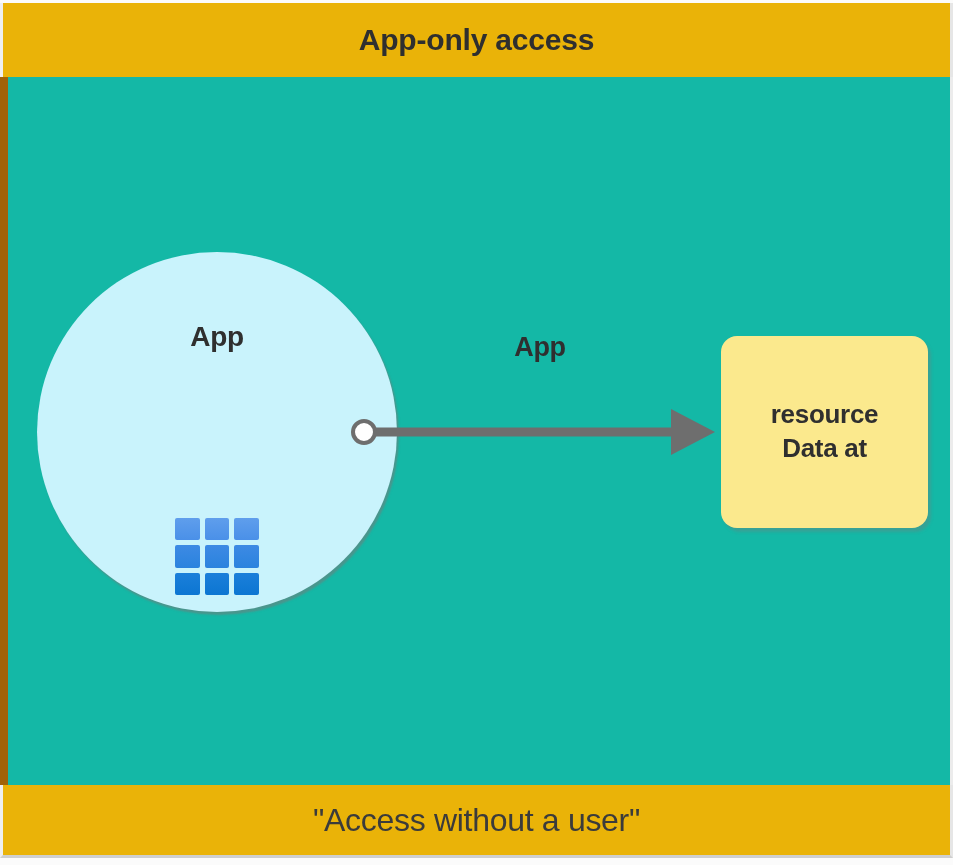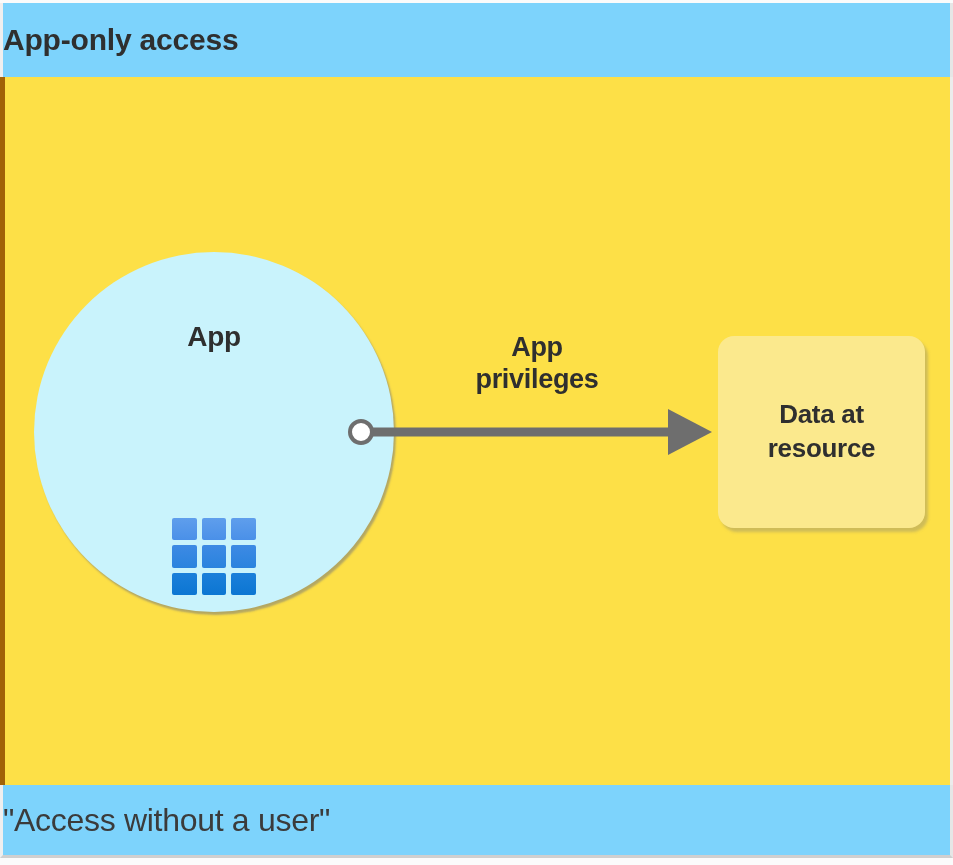--- a/index.html
+++ b/index.html
@@ -17,24 +17,24 @@
     background: #fbfbfb;
     overflow: hidden;
     box-sizing: border-box;
   }
 
   
   .band {
     position: absolute;
     left: 0;
     width: 953px;
-    background: #7dd3fc;
+    background: #eab308;
     display: flex;
     align-items: center;
-    justify-content: flex-start;
+    justify-content: center;
     box-sizing: border-box;
   }
   #header-band {
     top: 3px;
     height: 74px;
     border-left: 3px solid #efefef;
     border-right: 3px solid #e6e6e6;
   }
   #header-title {
     font-size: 30px;
@@ -58,22 +58,22 @@
     line-height: 1;
   }
 
   
   #canvas-area {
     position: absolute;
     left: 0;
     top: 77px;
     width: 953px;
     height: 708px;
-    background: #fde047;
-    border-left: 5px solid #a16207;
+    background: #14b8a6;
+    border-left: 8px solid #a16207;
     border-right: 3px solid #ececec;
     box-sizing: border-box;
   }
 
   
   #app-permissions-node {
     position: absolute;
     left: 29px;
     top: 175px;
     width: 360px;
@@ -194,27 +194,26 @@
     </div>
 
     <svg id="connector-group" viewBox="0 0 953 708">
       <line x1="366" y1="355" x2="684" y2="355" stroke="#6e6e6e" stroke-width="9"></line>
       <polygon points="663,332 707,355 663,378" fill="#6e6e6e"></polygon>
       <circle cx="356" cy="355" r="11" fill="#ffffff" stroke="#6e6e6e" stroke-width="4"></circle>
     </svg>
 
     <div id="app-privileges-label">
       <div>App</div>
-      <div>privileges</div>
     </div>
 
     <div id="data-resource-node">
       <div id="data-resource-label">
+        <div>resource</div>
         <div>Data at</div>
-        <div>resource</div>
       </div>
     </div>
 
   </div>
 
   <div class="band" id="footer-band">
     <div id="footer-caption">"Access without a user"</div>
   </div>
 
 </div>

